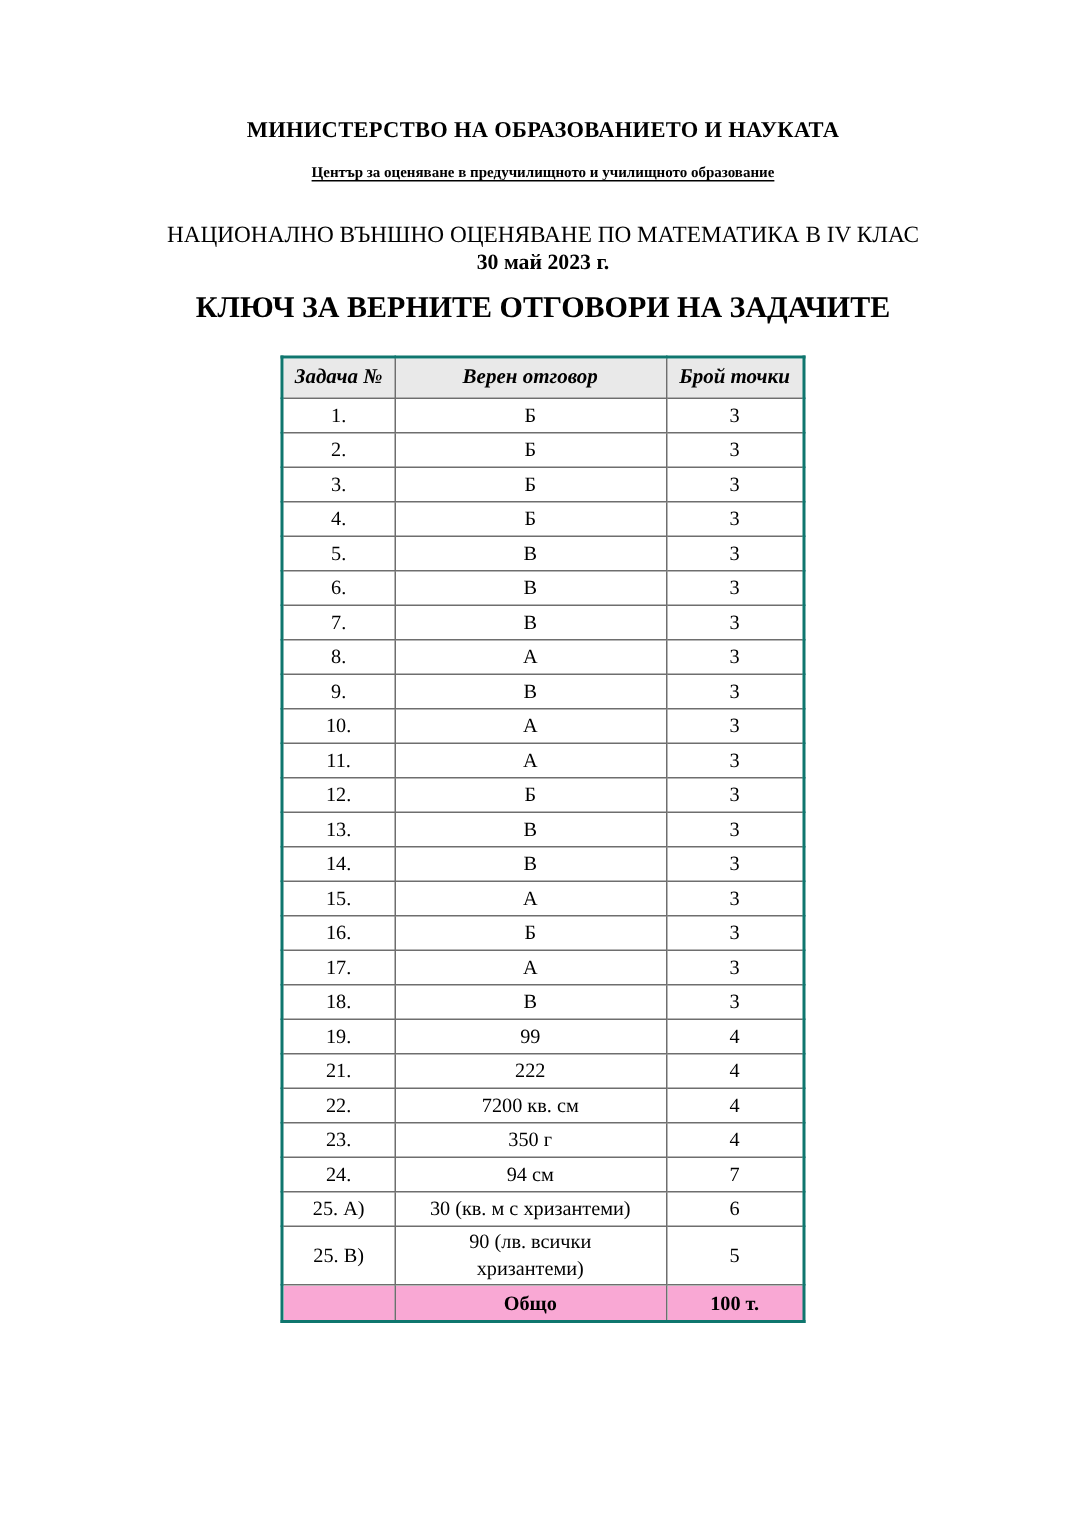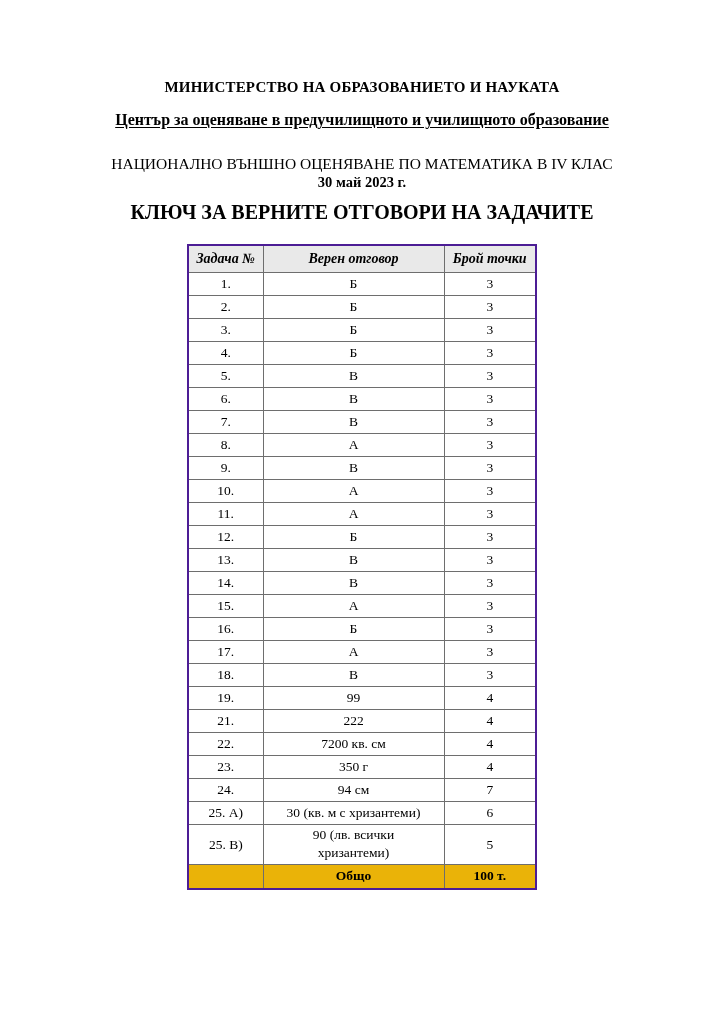--- a/index.html
+++ b/index.html
@@ -21,21 +21,21 @@
     padding-top: 78px;
     line-height: 1.2;
   }
   .ministry {
     font-size: 15px;
     font-weight: bold;
     letter-spacing: 0.2px;
   }
   .center-name {
     margin-top: 14px;
-    font-size: 16px;
+    font-size: 10px;
     font-weight: bold;
     text-decoration: underline;
     text-underline-offset: 2px;
   }
   .exam-title {
     margin-top: 26px;
     font-size: 15.5px;
     font-weight: normal;
   }
   .exam-date {
@@ -46,21 +46,21 @@
   .key-title {
     margin-top: 9px;
     font-size: 20px;
     font-weight: bold;
   }
   table.answers {
     border-collapse: collapse;
     table-layout: fixed;
     width: 348px;
     margin: 20px auto 2px auto;
-    border: 2px solid #4c1d95;
+    border: 2px solid #0f766e;
     padding-left: 39px;
   }
   table.answers th,
   table.answers td {
     border: 1px solid #6e6e6e;
     text-align: center;
     vertical-align: middle;
     padding: 1px 4px;
     overflow: hidden;
   }
@@ -76,21 +76,21 @@
     height: 20px;
     line-height: 1.3;
   }
   
   table.answers tbody tr:last-child td:nth-child(2) span {
     display: inline-block;
     max-width: 118px;
     line-height: 1.35;
   }
   table.answers tfoot td {
-    background: #eab308;
+    background: #f9a8d4;
     font-weight: bold;
     font-size: 13.5px;
     height: 21px;
   }
   .col-task   { width: 75px; }
   .col-answer { width: 181px; }
   .col-points { width: 92px; }
 </style>
 </head>
 <body>

